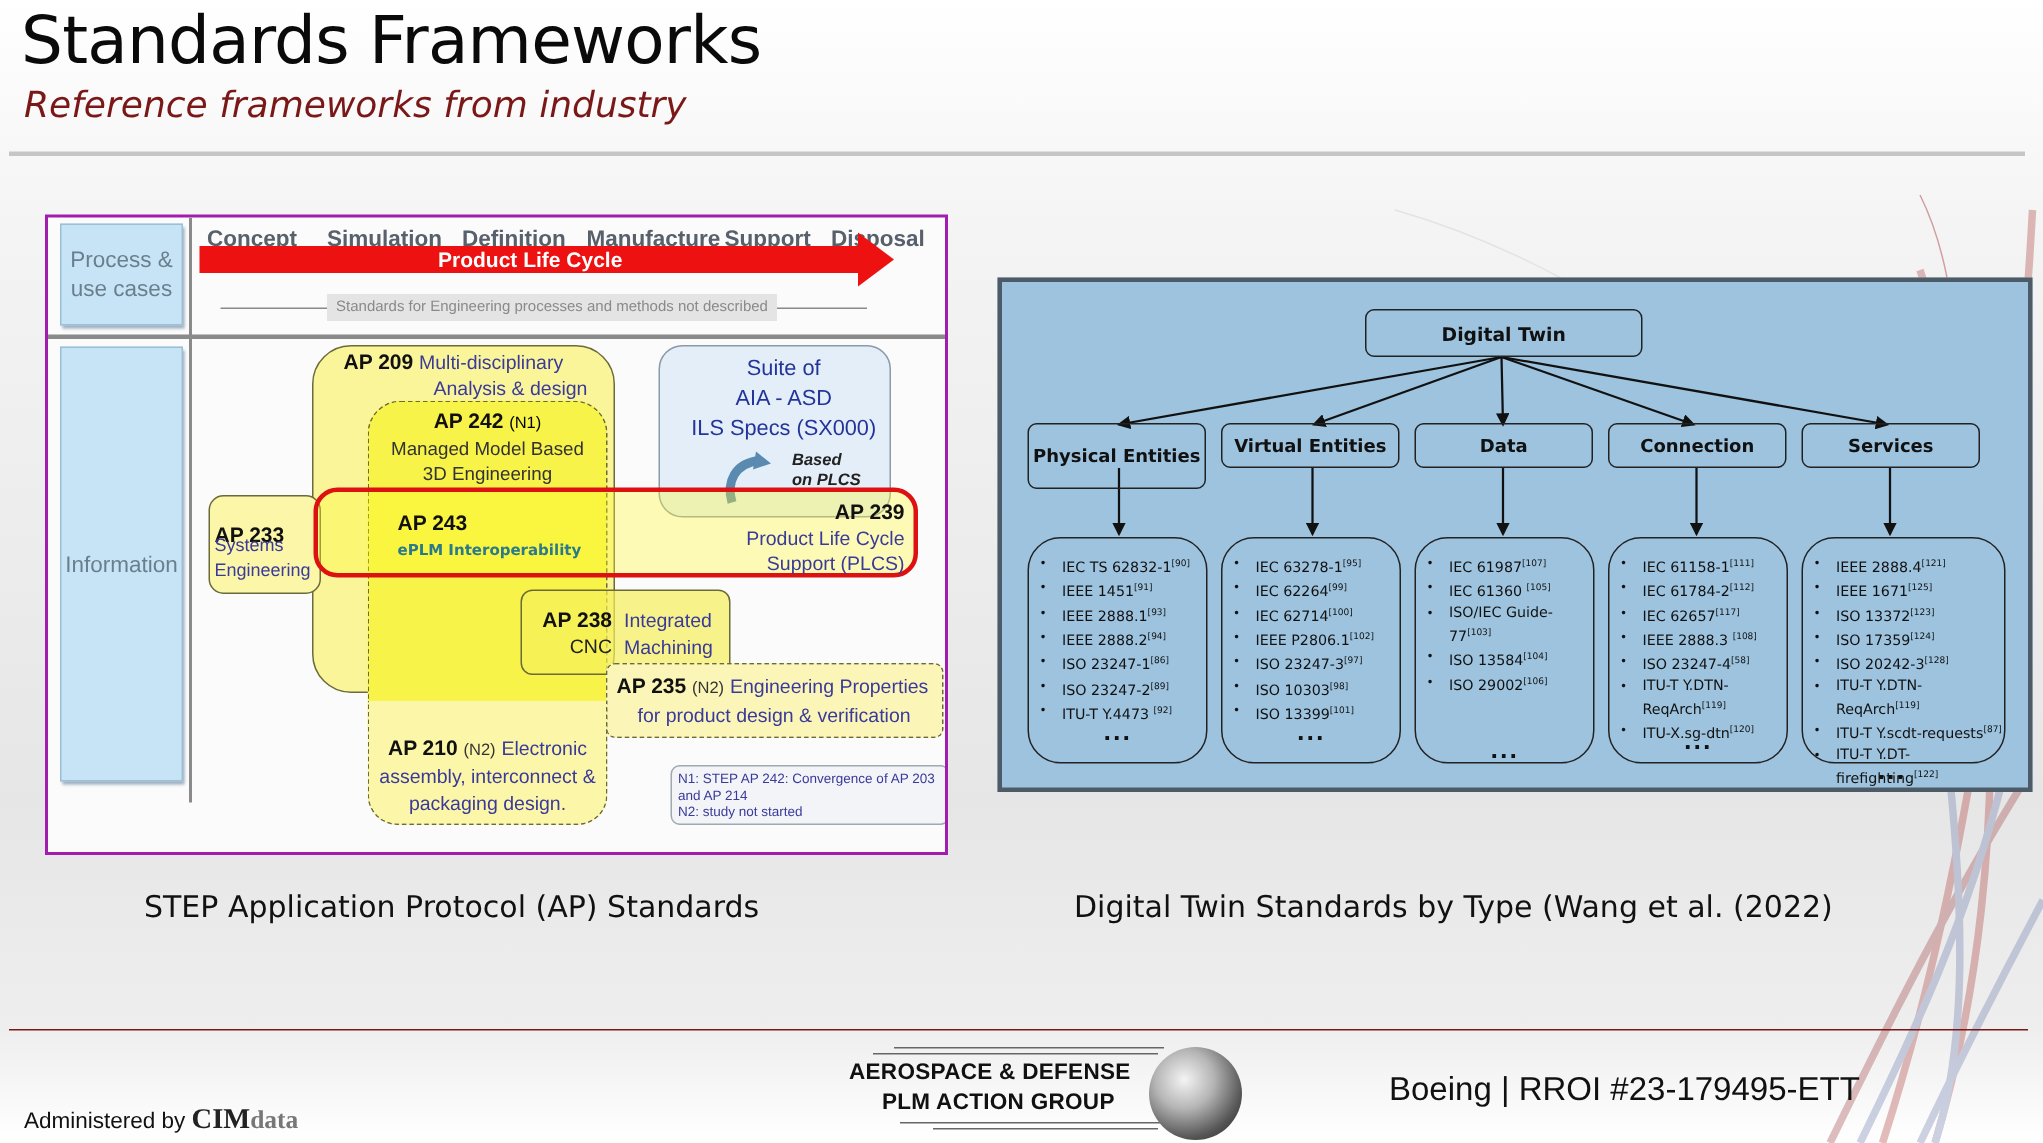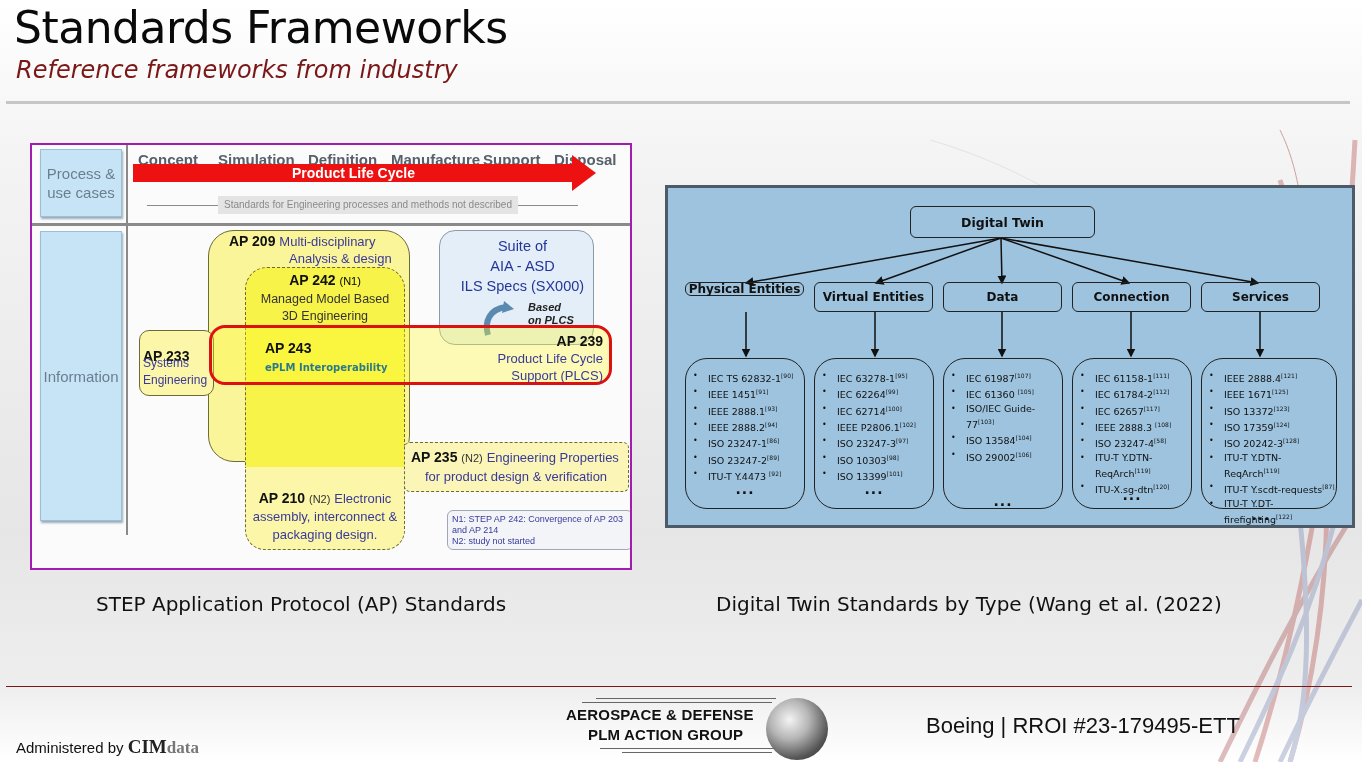--- a/index.html
+++ b/index.html
@@ -140,20 +140,30 @@
   </div>
 
   <div class="ap-box" style="left:107px;top:185px;width:75px;height:66px;background:#fbf6a8;border-radius:10px;">
     <div style="position:absolute;left:3px;top:17px;font-size:14px;" class="ap-num">AP 233</div>
     <div style="position:absolute;left:3px;top:24px;font-size:12px;line-height:17px;" class="ap-desc">
       <div>Systems</div>
       <div>Engineering</div>
     </div>
   </div>
 
+  <div class="ap-box" style="left:315px;top:248px;width:140px;height:57px;background:rgba(245,240,90,0.7);border-radius:8px;">
+    <div style="position:absolute;left:2px;top:10px;font-size:14px;text-align:right;width:58px;line-height:18px;">
+      <div class="ap-num">AP 238</div>
+      <div style="font-size:13px;color:#222;">CNC</div>
+    </div>
+    <div class="ap-desc" style="position:absolute;left:68px;top:11px;font-size:13px;line-height:18px;">
+      <div>Integrated</div>
+      <div>Machining</div>
+    </div>
+  </div>
 
   <div class="ap-box" style="left:177px;top:180px;width:403px;height:60px;border:3px solid #dd1111;border-radius:16px;background:rgba(255,250,50,0.35);">
     <div style="position:absolute;left:53px;top:12px;font-size:14px;" class="ap-num">AP 243</div>
     <div style="position:absolute;left:53px;top:34px;font-size:10px;color:#2a7a8a;font-weight:bold;font-family:'DejaVu Sans',sans-serif;">ePLM Interoperability</div>
     <div style="position:absolute;right:6px;top:5px;text-align:right;line-height:17px;">
       <div class="ap-num" style="font-size:14px;">AP 239</div>
       <div class="ap-desc" style="font-size:13px;">Product Life Cycle</div>
       <div class="ap-desc" style="font-size:13px;">Support (PLCS)</div>
     </div>
   </div>
@@ -204,21 +214,21 @@
       <line x1="463" y1="124" x2="463" y2="168"></line>
       <line x1="592" y1="124" x2="592" y2="168"></line>
     </g>
   </svg>
   <div class="dt-node" style="left:242px;top:18px;width:185px;height:32px;font-size:12.5px;">
     <span>Digital Twin</span>
   </div>
 
   <div id="dt-cats"></div>
 
-  <div class="dt-node" style="left:17px;top:94px;width:119px;height:14px;">
+  <div class="dt-node" style="left:17px;top:94px;width:119px;height:44px;">
       <span>Physical Entities</span>
     </div>
   <div class="dt-node" style="left:146px;top:94px;width:119px;height:30px;">
       <span>Virtual Entities</span>
     </div>
   <div class="dt-node" style="left:275px;top:94px;width:119px;height:30px;">
       <span>Data</span>
     </div>
   <div class="dt-node" style="left:404px;top:94px;width:119px;height:30px;">
       <span>Connection</span>

